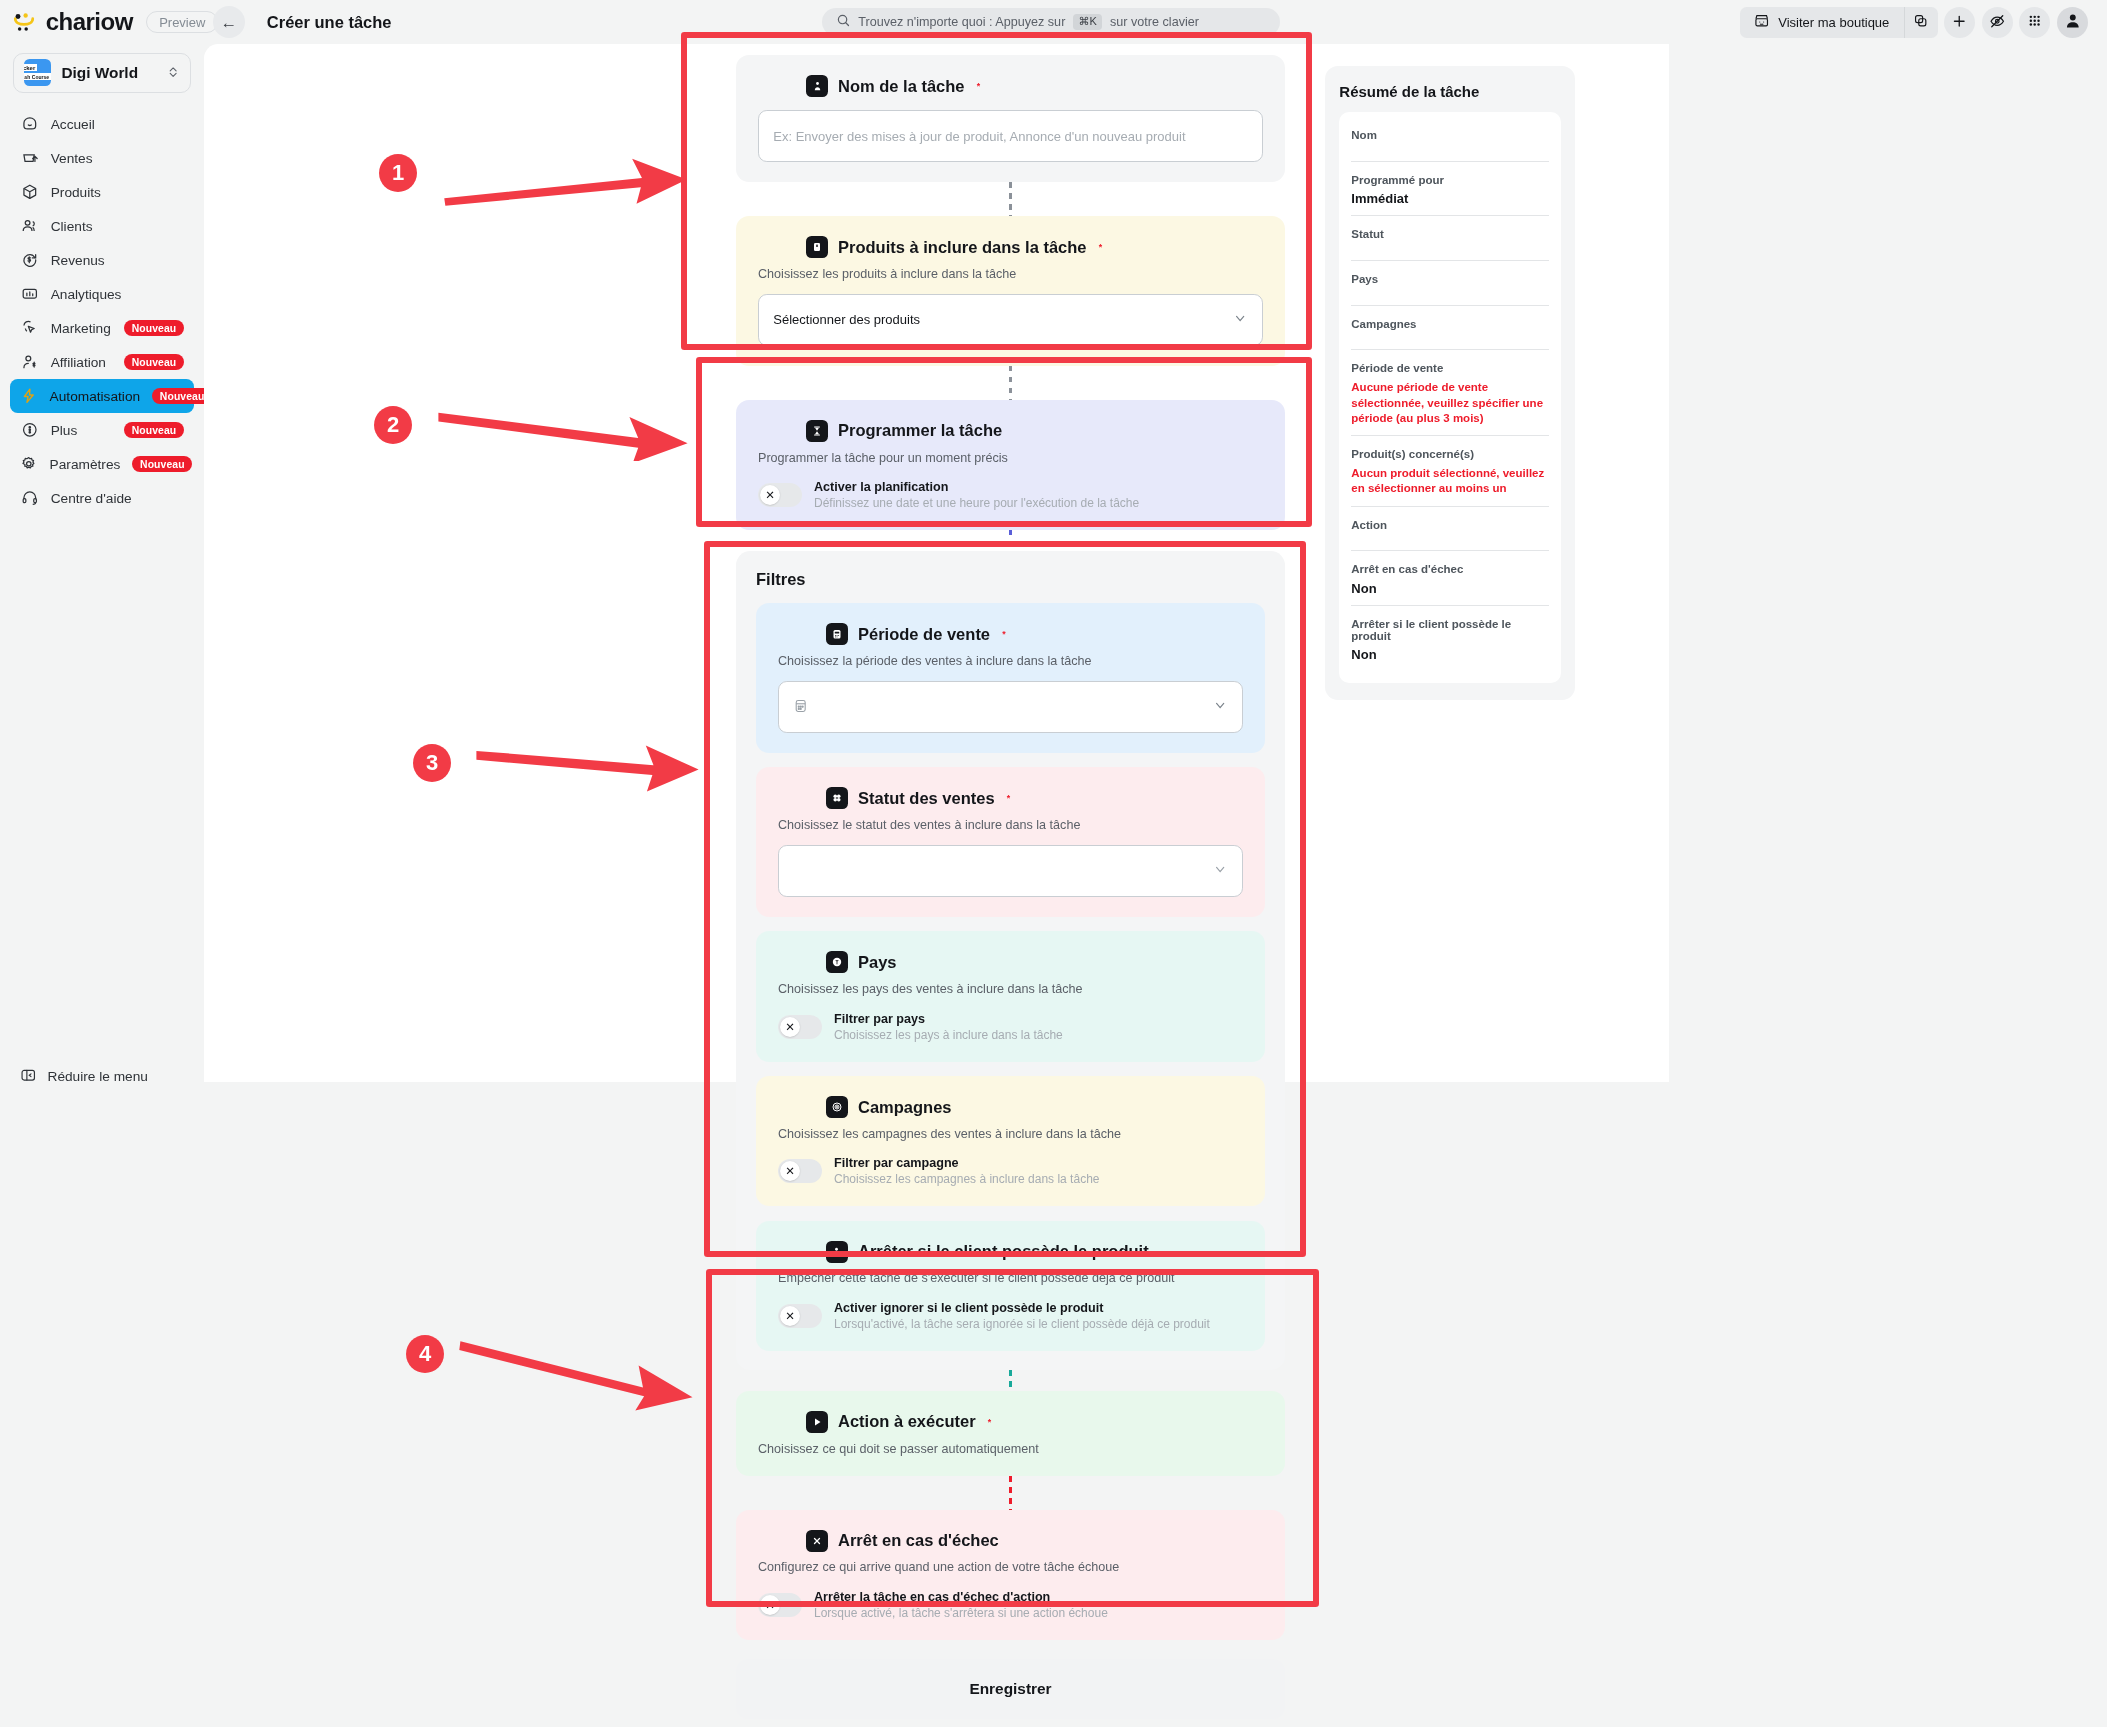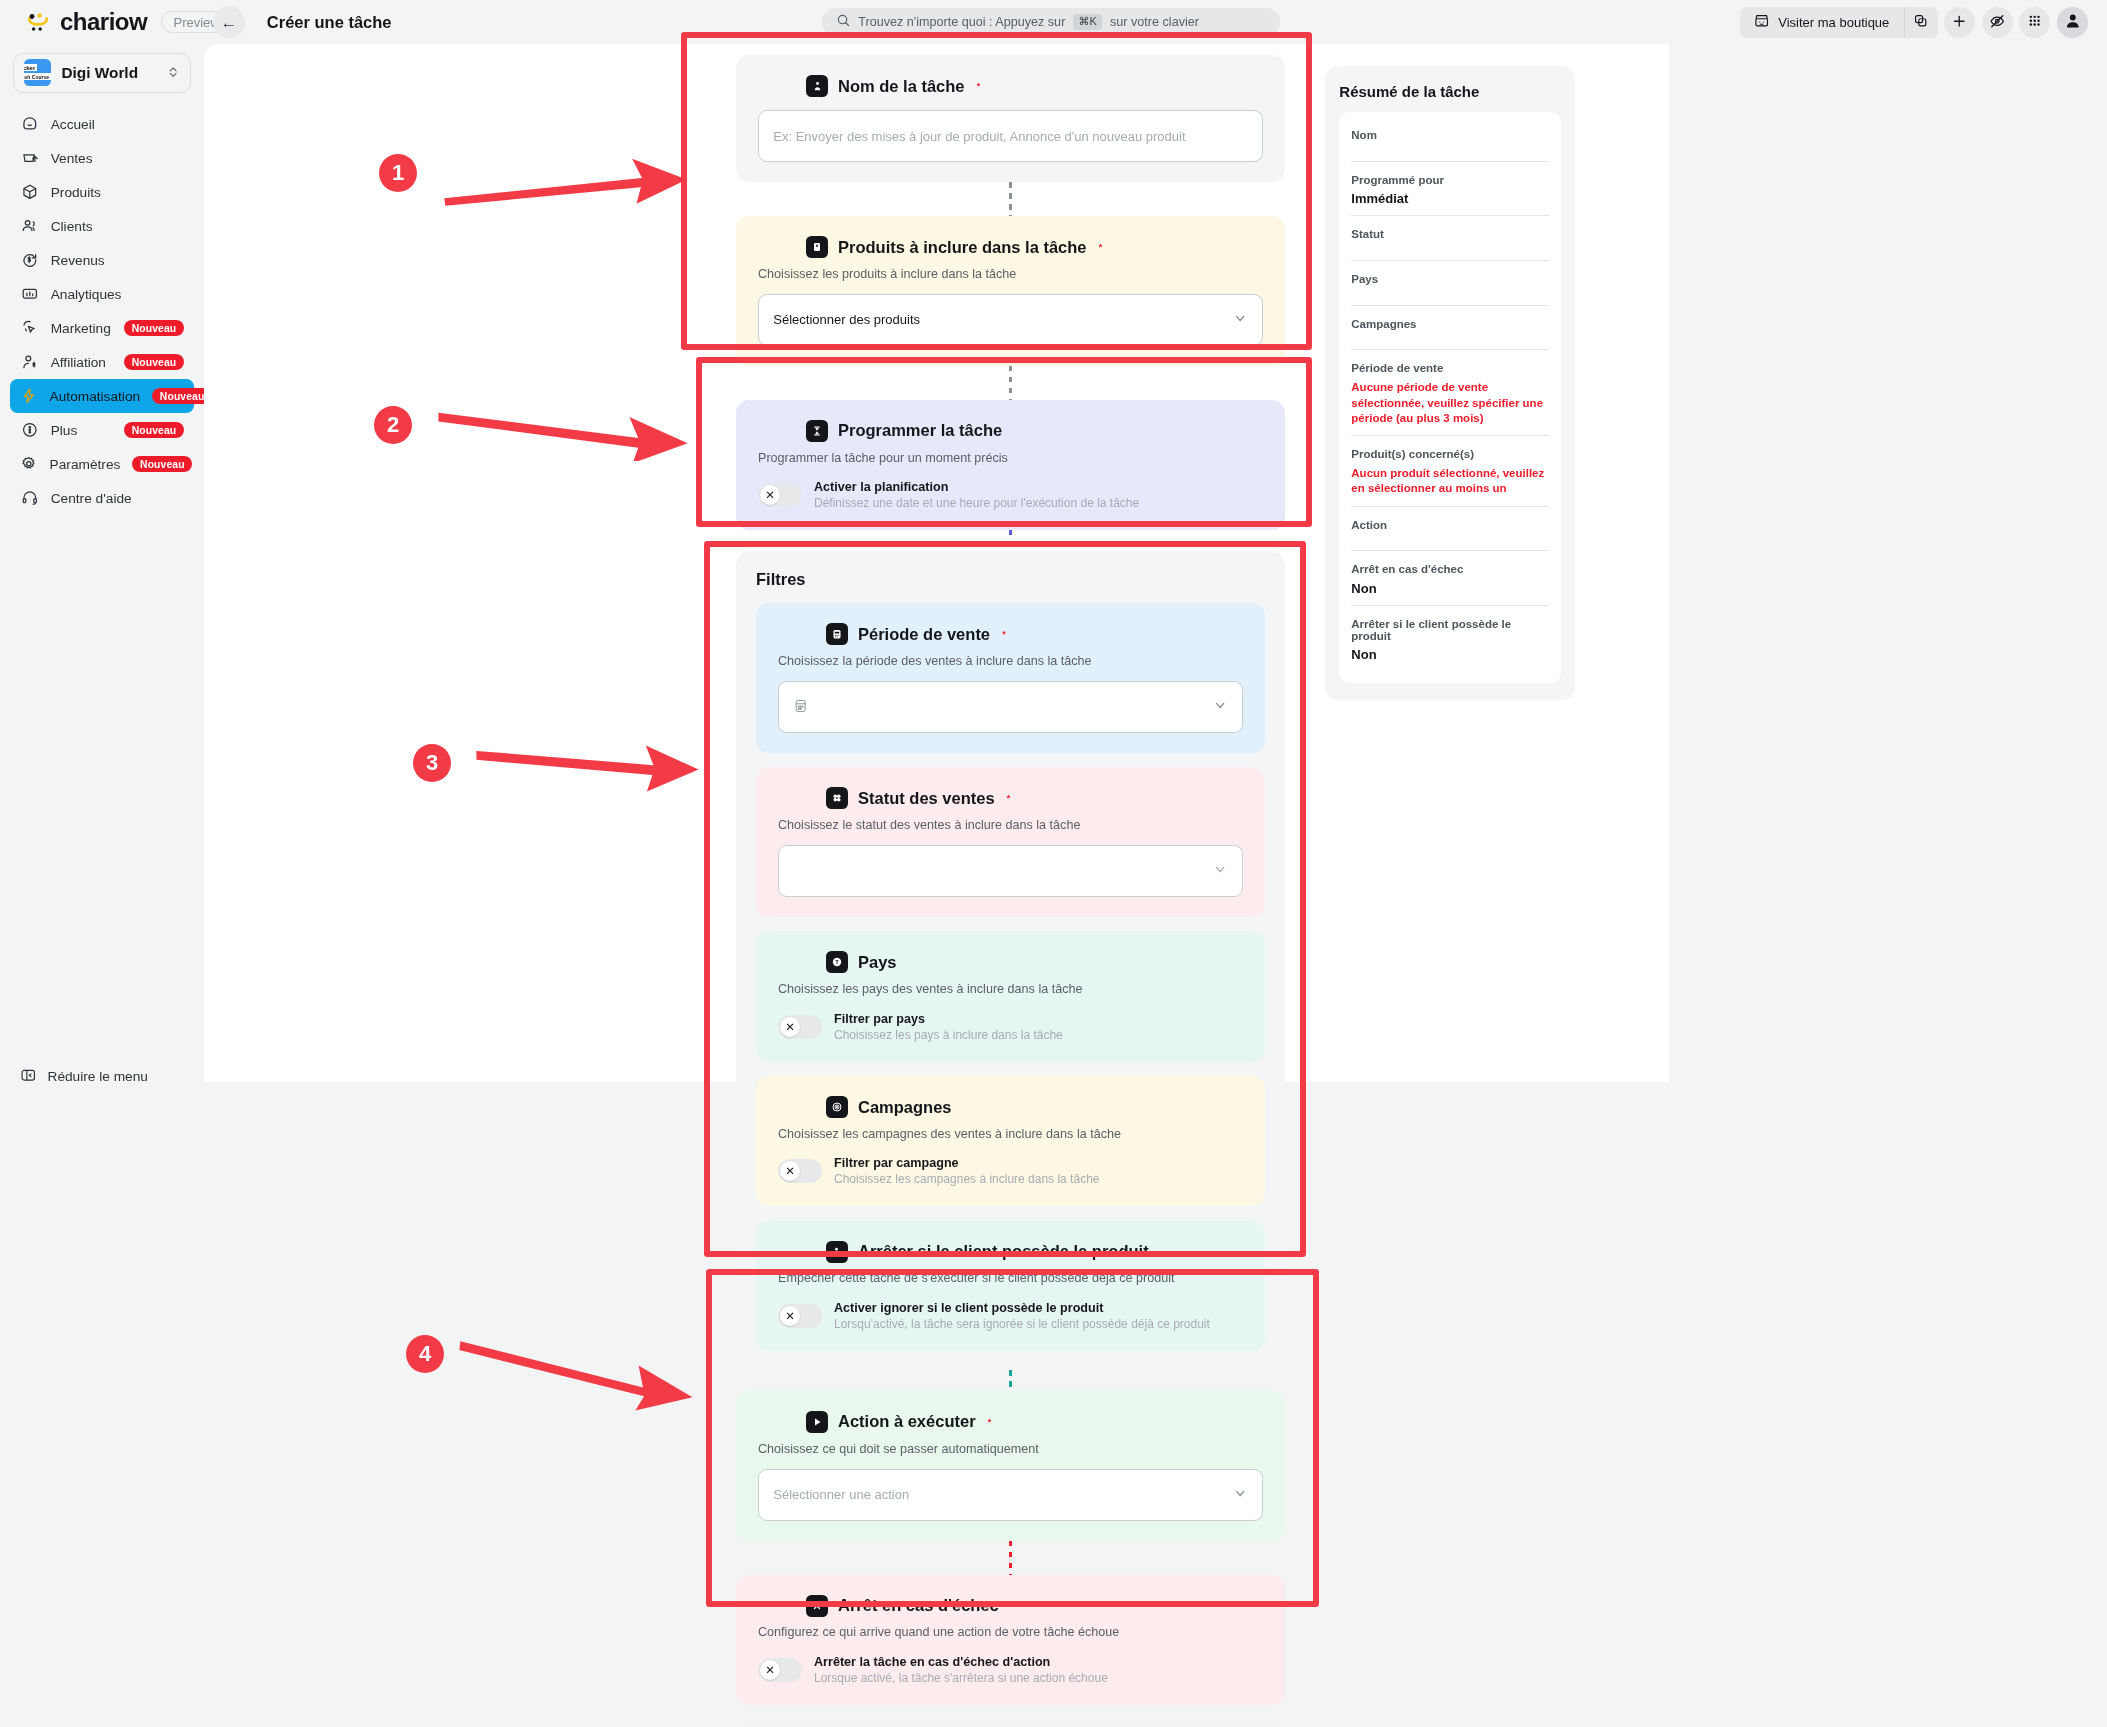--- a/index.html
+++ b/index.html
@@ -9,21 +9,21 @@
     font-family: "Liberation Sans", sans-serif;
     overflow: hidden;
   }
   .app { position: relative; width: 2108px; height: 1728px; }
 
   
   .topbar {
     position: absolute; left: 0; top: 0; width: 2108px; height: 44px;
     background: #f3f4f4; display: flex; align-items: center;
   }
-  .brand { display: flex; align-items: center; gap: 10px; padding-left: 26px; width: 204px; }
+  .brand { display: flex; align-items: center; gap: 10px; padding-left: 26px; width: 204px; justify-content: center; }
   .logo-mark { width: 24px; height: 24px; position: relative; }
   .logo-word { font-size: 24px; font-weight: 700; color: #14161a; letter-spacing: -0.5px; }
   .preview-pill {
     border: 1.1px solid #dcdfe2; border-radius: 16.5px; padding: 2.7px 12px;
     font-size: 13px; color: #848c94; background: transparent; margin-left: 3.3px;
   }
   .back-btn {
     width: 32px; height: 32px; border-radius: 50%; background: #e8eaec;
     display: flex; align-items: center; justify-content: center;
     font-size: 16.5px; color: #3b3f45; margin-left: 8.8px;
@@ -633,28 +633,20 @@
       <div class="card-head">
         <span class="sq-ico">
           <svg width="12" height="12" viewBox="0 0 24 24" fill="#fff">
               <path d="M8 5l11 7-11 7z"></path>
             </svg>
         </span>
         <span class="card-title">Action à exécuter</span>
         <span class="req">*</span>
       </div>
       <div class="card-sub">Choisissez ce qui doit se passer automatiquement</div>
-      <div class="field">
-        <span class="val ph">Sélectionner une action</span>
-        <span class="chev">
-          <svg width="14.3" height="14.3" viewBox="0 0 24 24" fill="none" stroke="#7b838b" stroke-width="2" stroke-linecap="round">
-              <polyline points="6 9 12 16 18 9"></polyline>
-            </svg>
-        </span>
-      </div>
     </div>
 
     <div class="connector conn-red"></div>
 
     <div class="card card-pink">
       <div class="card-head">
         <span class="sq-ico">
           <svg width="12" height="12" viewBox="0 0 24 24" stroke="#fff" stroke-width="2.6" stroke-linecap="round">
             <line x1="7" y1="7" x2="17" y2="17"></line>
               <line x1="17" y1="7" x2="7" y2="17"></line>

